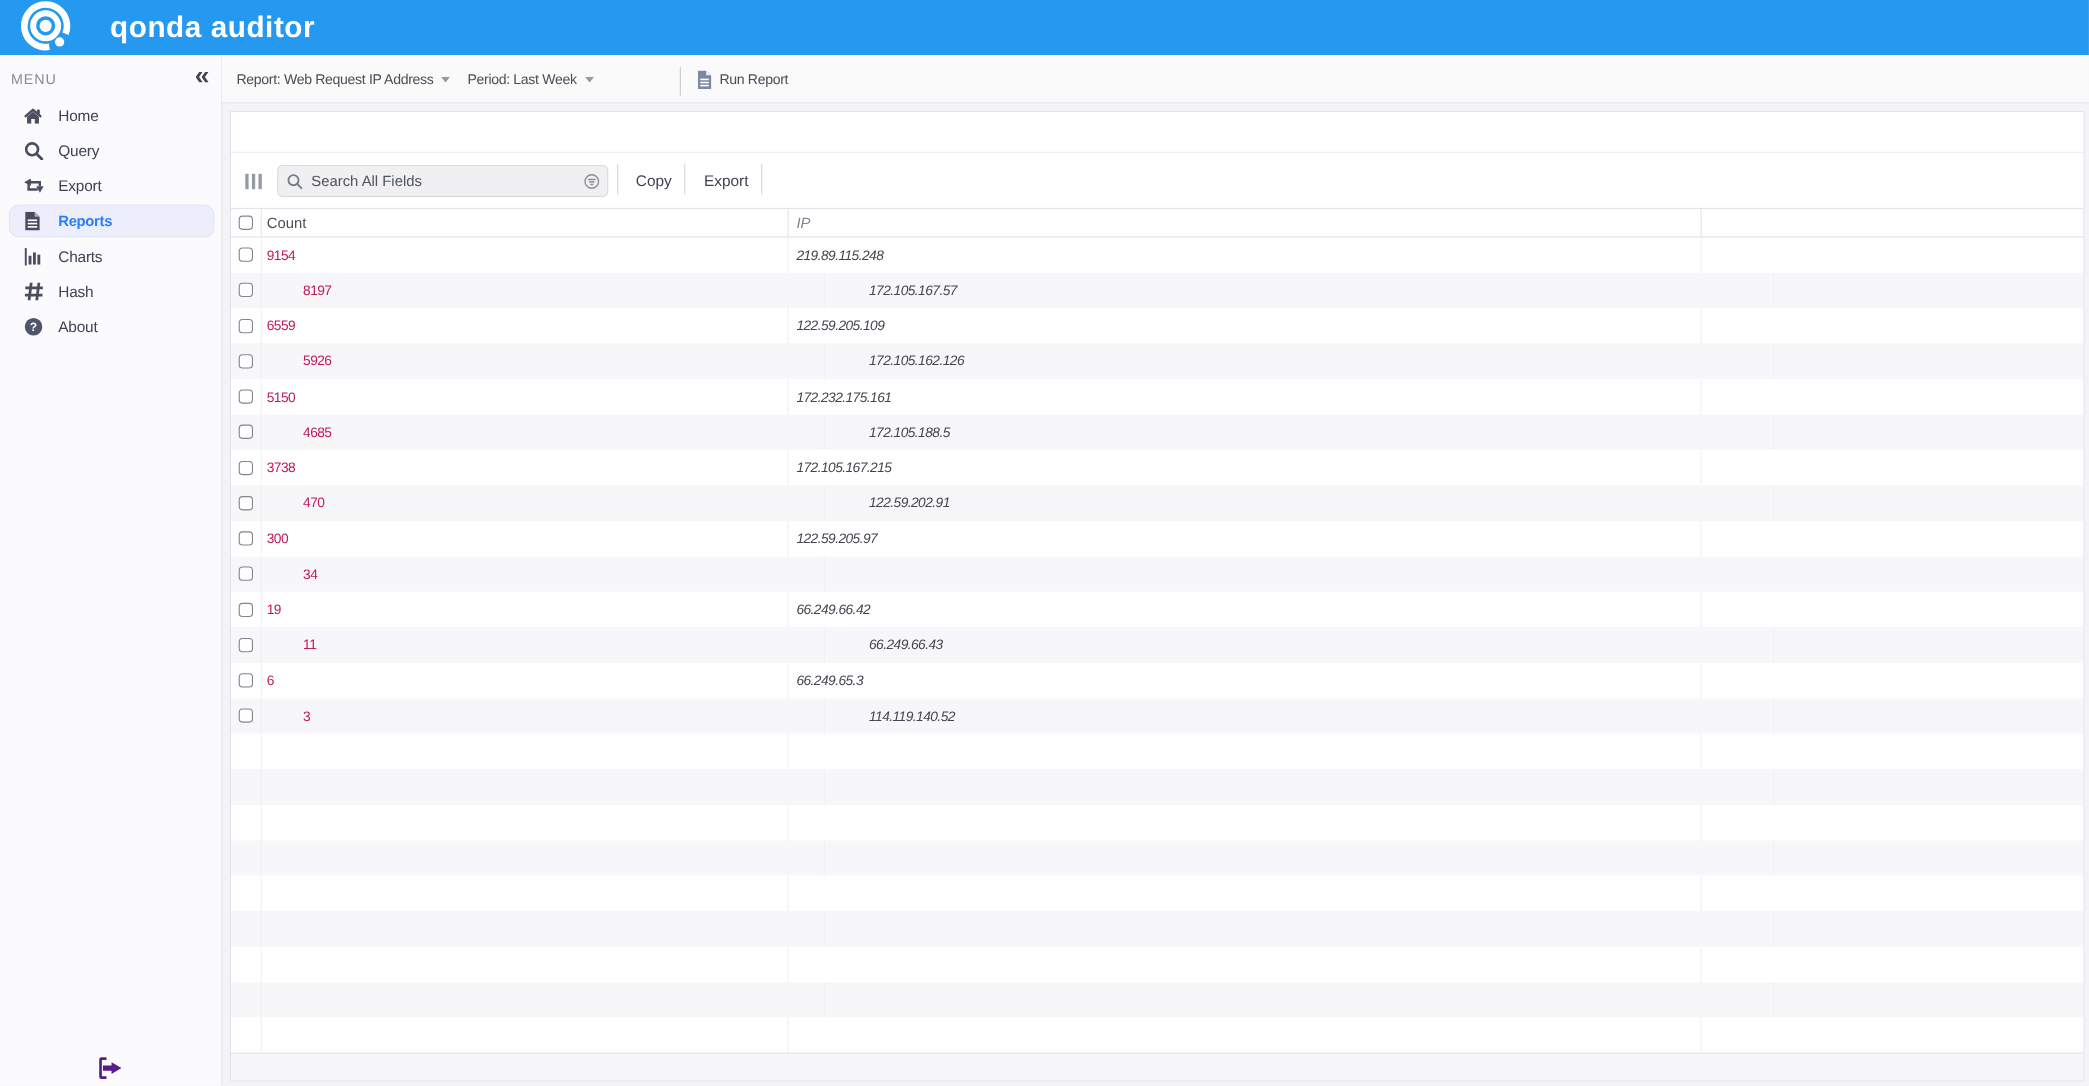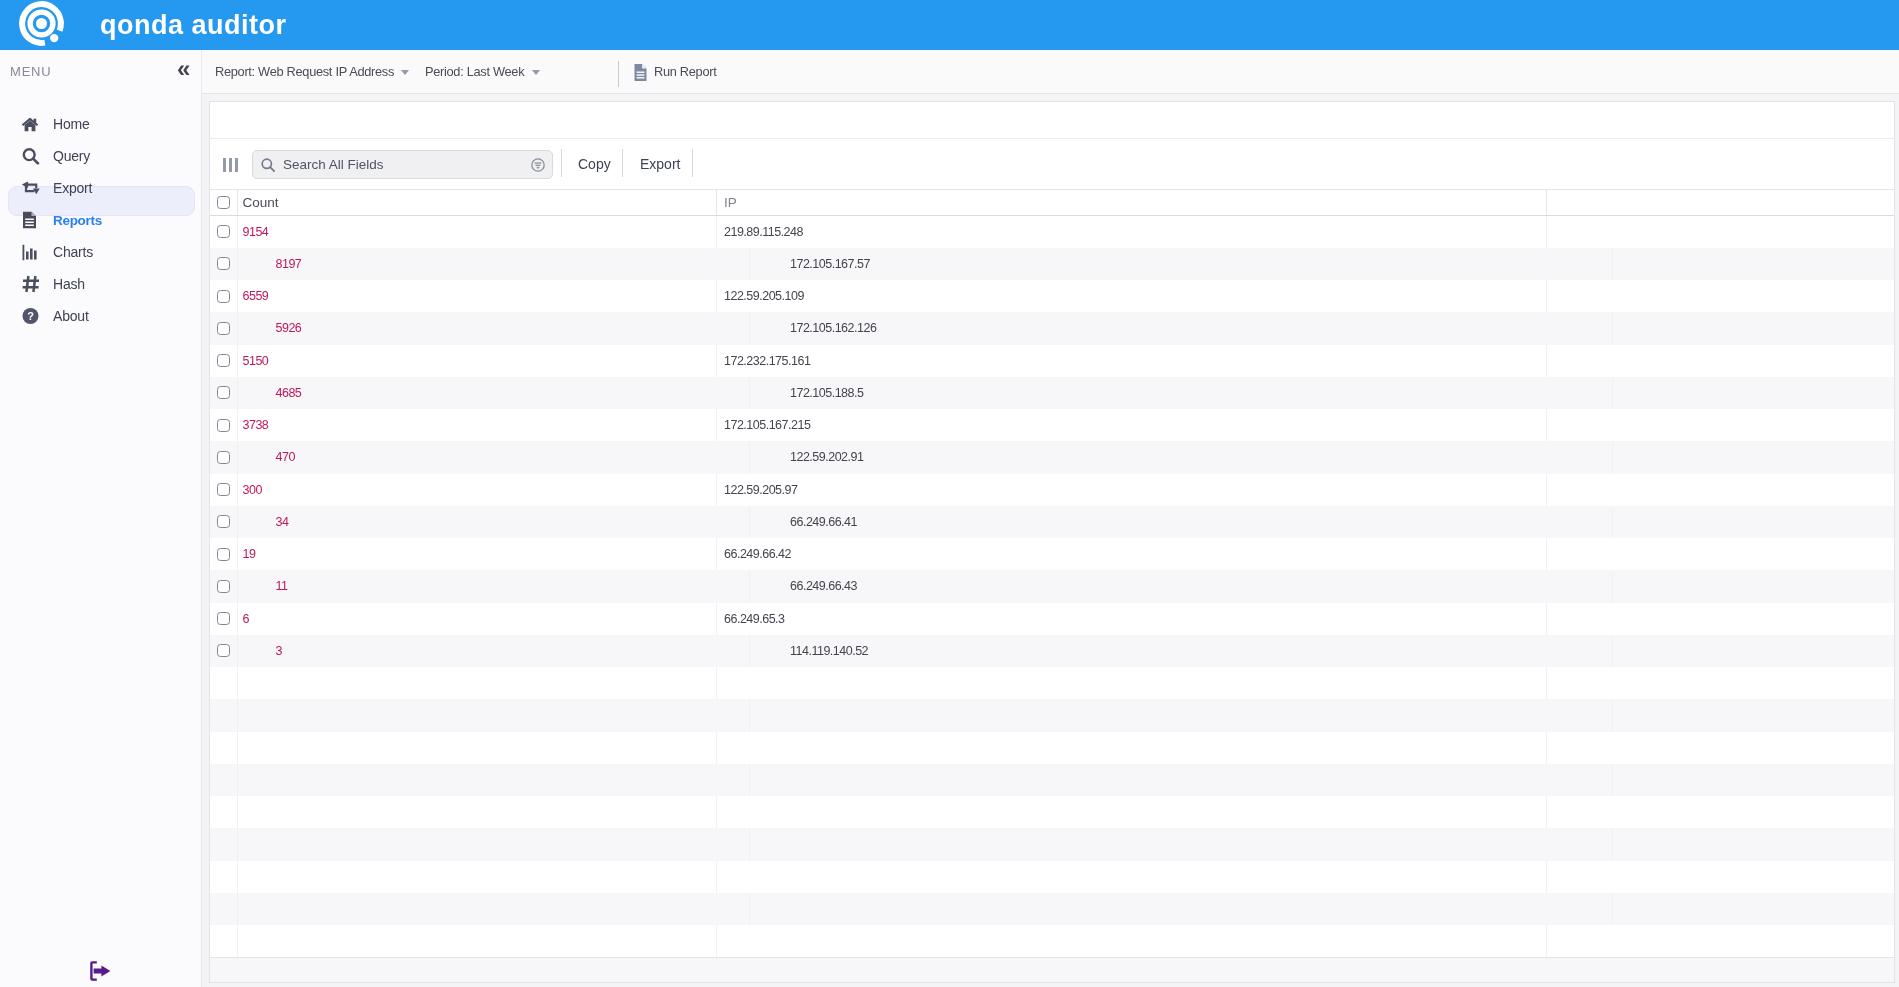--- a/index.html
+++ b/index.html
@@ -5,21 +5,21 @@
 .hdr { position:absolute; left:0; top:0; width:1899px; height:50px; background:#2598f0; }
 .hdr .title { position:absolute; left:100px; top:10px; font-size:27px; font-weight:bold; color:#fff; letter-spacing:0.5px; }
 .side { position:absolute; left:0; top:50px; width:202px; height:937px; background:#fbfbfd; border-right:1px solid #e7e7ee; }
 .menu-lbl { position:absolute; left:10px; top:14px; font-size:13px; color:#878b97; letter-spacing:0.8px; }
 .collapse { position:absolute; left:177px; top:5px; font-size:24px; font-weight:bold; color:#44474f; }
 .mi { position:absolute; left:0; width:202px; height:32px; }
 .mic { position:absolute; left:22px; top:50%; transform:translateY(-50%); width:19px; height:17px; display:flex; align-items:center; }
 .mlab { position:absolute; left:53px; top:50%; transform:translateY(-50%); font-size:14px; letter-spacing:-0.2px; color:#3f4254; }
 .mlab.active { color:#2b80f3; font-weight:bold; font-size:13.5px; letter-spacing:-0.3px; }
 .pill { position:absolute; left:8px; top:136px; width:187px; height:30px; background:#edeefb; border:1px solid #e4e5f6; border-radius:9px; }
-.side .mi { z-index:2;margin-top:19px; } .pill { z-index:1; }
+.side .mi { z-index:2; } .pill { z-index:1; }
 .logout { position:absolute; left:89px; top:911px; }
 .topbar { position:absolute; left:202px; top:50px; width:1697px; height:44px; background:#fafafb; border-bottom:1px solid #e4e4ea; font-size:12.8px; letter-spacing:-0.3px; color:#4a4d56; }
 .topbar span.lab { position:absolute; top:14px; }
 .caret { position:absolute; top:20px; width:0; height:0; border-left:4.5px solid transparent; border-right:4.5px solid transparent; border-top:5.5px solid #929ba8; }
 .tsep { position:absolute; left:416px; top:11px; width:1px; height:26px; background:#c9c9cf; }
 .runico { position:absolute; left:432px; top:14px; }
 .card { position:absolute; left:209px; top:101px; width:1686px; height:882px; background:#fff; border:1px solid #e2e2e8; overflow:hidden; }
 .ctitle { position:absolute; left:0; top:0; width:1684px; height:37px; border-bottom:1px solid #eaeaef; background:#fff; }
 .ctools { position:absolute; left:0; top:37px; width:1684px; height:51px; background:#fff; }
 .colsico { position:absolute; left:13px; top:18.5px; width:15px; height:14px; display:flex; justify-content:space-between; }
@@ -29,21 +29,21 @@
 .vsep { position:absolute; top:10px; width:1px; height:28px; background:#d6d6db; }
 .btn { position:absolute; top:16.5px; font-size:14px; color:#3f4254; }
 .thead { position:absolute; left:0; top:87px; width:1684px; height:27px; border-top:1px solid #e3e3e9; border-bottom:1px solid #dadae0; display:flex; font-size:13.5px; }
 .tbody { position:absolute; left:0; top:113.5px; width:1684px; }
 .trow { display:flex; height:32.25px; background:#fff; }
 .trow.striped { background:#f7f7fa;gap:33px; }
 .c-cb { width:27.5px; display:flex; align-items:center; justify-content:center; border-right:1px solid #f0f0f5; }
 .thead .c-cb { border-right:1px solid #e4e4ea; }
 .c-count { width:479.5px; padding-left:5px; display:flex; align-items:center; border-right:1px solid #f0f0f5; color:#be185d; font-size:12.5px; letter-spacing:-0.5px; }
 .thead .c-count { border-right:1px solid #e4e4ea; color:#4b4e57; font-size:13.5px; letter-spacing:0; }
-.c-ip { width:830px; padding-left:7px; display:flex; align-items:center; border-right:1px solid #f0f0f5; color:#42454e; font-size:12.5px; letter-spacing:-0.5px; }
+.c-ip { width:830px; padding-left:7px; display:flex; align-items:center; border-right:1px solid #f0f0f5; color:#42454e; font-size:12.5px; letter-spacing:-0.5px;font-style:italic; }
 .thead .c-ip { border-right:1px solid #e4e4ea; color:#82858f; font-size:13.5px; letter-spacing:0; }
 .c-rest { flex:1; }
 .cb { width:13px; height:13px; border:1.6px solid #82848e; border-radius:3.5px; background:#fff; }
 .tfoot { position:absolute; left:0; top:855.25px; width:1684px; height:25.75px; background:#f7f7f9; border-top:1px solid #e2e2e8; }
 .tfoot span { position:absolute; right:5px; top:6px; font-size:13px; color:#5f626b;margin-top:24px; }
 </style></head>
 <body>
 <div class="hdr">
   <svg style="position:absolute;left:19px;top:1px" width="46" height="46" viewBox="0 0 46 46">
     <g stroke="#fff" fill="none">
@@ -262,21 +262,20 @@
         </div>
         <div class="c-count">300</div>
         <div class="c-ip">122.59.205.97</div>
         <div class="c-rest"></div>
       </div>
 <div class="trow striped">
         <div class="c-cb">
           <span class="cb"></span>
         </div>
         <div class="c-count">34</div>
-        <div class="c-ip">66.249.66.41</div>
         <div class="c-rest"></div>
       </div>
 <div class="trow">
         <div class="c-cb">
           <span class="cb"></span>
         </div>
         <div class="c-count">19</div>
         <div class="c-ip">66.249.66.42</div>
         <div class="c-rest"></div>
       </div>

